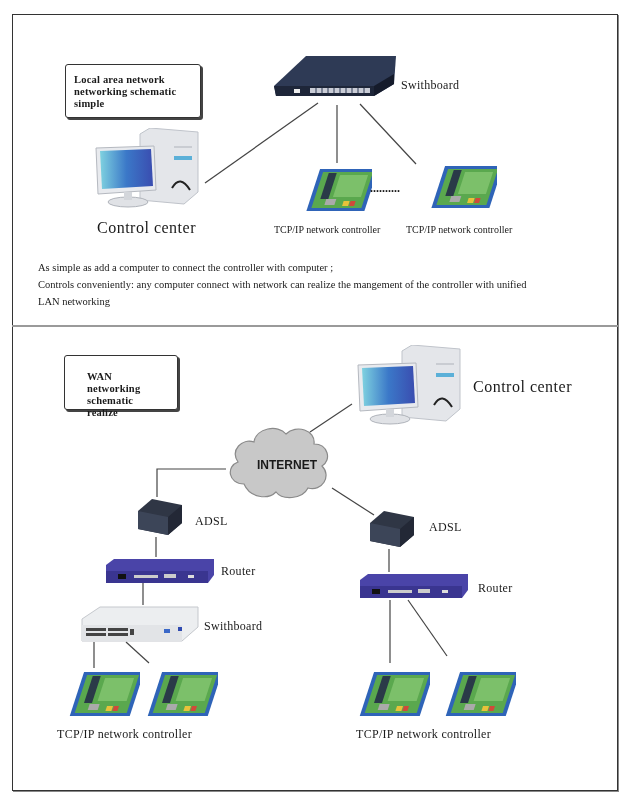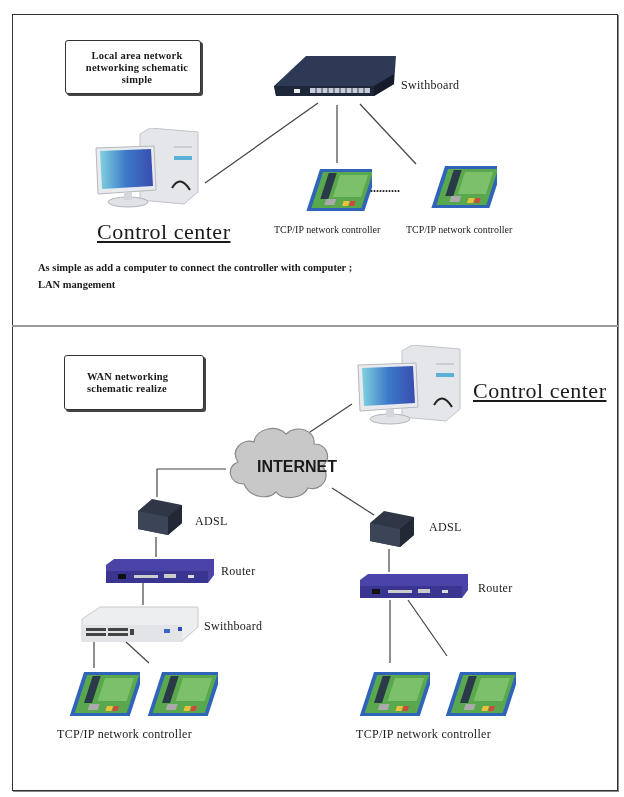--- a/index.html
+++ b/index.html
@@ -1,26 +1,26 @@
 <!DOCTYPE html>
 <html><head>
 <meta charset="utf-8">
 <style>
   html, body { margin:0; padding:0; background:#ffffff; }
   body { width:624px; height:797px; position:relative; overflow:hidden; font-family:"Liberation Serif", serif; color:#1a1a1a; }
   .frame { position:absolute; left:12px; top:14px; width:606px; height:777px; border:1.5px solid #333; box-sizing:border-box; background:#fff; box-shadow:1px 1px 0 #888; }
   .divider { position:absolute; left:12px; top:325px; width:606px; height:2px; background:#9a9a9a; }
   .titlebox { position:absolute; border:1.5px solid #333; border-radius:3px; background:#fff; box-shadow:2px 2px 0 #444; box-sizing:border-box; font-weight:bold; font-size:10.5px; line-height:12px; letter-spacing:0.2px; }
-  .tb1 { left:65px; top:40px; width:136px; height:54px; padding:9px 0 0 8px;text-align:center; }
-  .tb2 { left:64px; top:355px; width:140px; height:55px; padding:15px 16px 0 22px; }
+  .tb1 { left:65px; top:64px; width:136px; height:54px; padding:9px 0 0 8px; }
+  .tb2 { left:64px; top:355px; width:114px; height:55px; padding:15px 16px 0 22px; }
   .label { position:absolute; white-space:nowrap; }
-  .l-big { font-size:22px; letter-spacing:0.5px;text-decoration:underline; }
+  .l-big { font-size:16px; letter-spacing:0.5px; }
   .l-med { font-size:12px; letter-spacing:0.3px; }
   .l-small { font-size:10px; }
-  .para { position:absolute; left:38px; top:259px; width:560px; font-size:10.5px; line-height:17px;font-weight:bold; }
+  .para { position:absolute; left:38px; top:259px; width:560px; font-size:10.5px; line-height:17px; }
   svg.lines { position:absolute; left:0; top:0; }
   .dev { position:absolute; }
 </style>
 </head>
 <body>
 
 <div class="frame"></div>
 <div class="divider"></div>
 
 <svg class="lines" width="624" height="797">
@@ -109,21 +109,22 @@
     <rect x="20" y="36" width="10" height="6" fill="#aaa"></rect>
     <rect x="38" y="38" width="6" height="5" fill="#e8c23a"></rect>
     <rect x="45" y="38" width="5" height="5" fill="#d04a3a"></rect>
   </g>
 </svg>
 <div class="label l-small" style="left:274px;top:224px">TCP/IP network controller</div>
 <div class="label l-small" style="left:406px;top:224px">TCP/IP network controller</div>
 
 <div class="para">
   <div>As simple as add a computer to connect the controller with computer ;</div>
-  <div>LAN mangement</div>
+  <div>Controls conveniently: any computer connect with network can realize the mangement of the controller with unified</div>
+  <div>LAN networking</div>
 </div>
 
 <div class="titlebox tb2">
   <div>WAN networking</div>
   <div>schematic realize</div>
 </div>
 
 <svg class="dev" style="left:352px;top:345px" width="115" height="85">
   <polygon points="50,6 60,0 108,4 108,64 94,76 50,72" fill="#e4e6ea" stroke="#bfc3ca"></polygon>
   <rect x="84" y="28" width="18" height="4" fill="#5bb0d8"></rect>
@@ -139,21 +140,21 @@
     </defs>
   <polygon points="10,23 61,21 63,58 12,61" fill="url(#scr2)"></polygon>
   <ellipse cx="38" cy="74" rx="20" ry="5" fill="#e0e2e6" stroke="#b0b4bb"></ellipse>
   <rect x="34" y="64" width="8" height="8" fill="#d3d6db"></rect>
 </svg>
 <div class="label l-big" style="left:473px;top:378px">Control center</div>
 
 <svg class="dev" style="left:224px;top:422px" width="112" height="80">
   <path d="M20,62 C4,62 2,44 14,40 C6,28 18,16 30,20 C32,6 54,2 62,12 C72,2 92,8 90,22 C104,22 108,38 98,44 C108,54 98,70 84,66 C78,78 58,78 52,70 C44,78 26,76 20,62 Z" fill="#c8c8c8" stroke="#8a8a8a" stroke-width="1.2"></path>
 </svg>
-<div class="label" style="left:257px;top:458px;font-family:'Liberation Sans',sans-serif;font-weight:bold;font-size:16px">INTERNET</div>
+<div class="label" style="left:257px;top:458px;font-family:'Liberation Sans',sans-serif;font-weight:bold;font-size:12px">INTERNET</div>
 
 <svg class="dev" style="left:136px;top:497px" width="50" height="40">
   <polygon points="2,14 16,2 46,8 46,26 32,38 2,32" fill="#2f3645"></polygon>
   <polygon points="2,14 32,20 32,38 2,32" fill="#3c4558"></polygon>
   <polygon points="32,20 46,8 46,26 32,38" fill="#232836"></polygon>
 </svg>
 <div class="label l-med" style="left:195px;top:514px">ADSL</div>
 
 <svg class="dev" style="left:104px;top:557px" width="112" height="28">
   <polygon points="2,8 10,2 110,2 110,18 104,26 2,26" fill="#4a44a8"></polygon>

